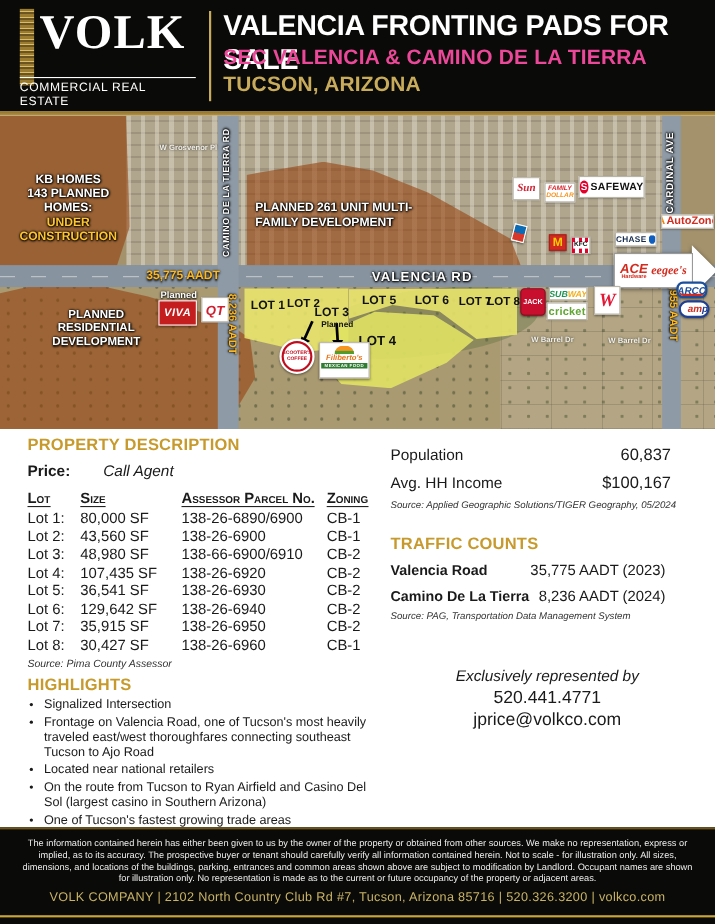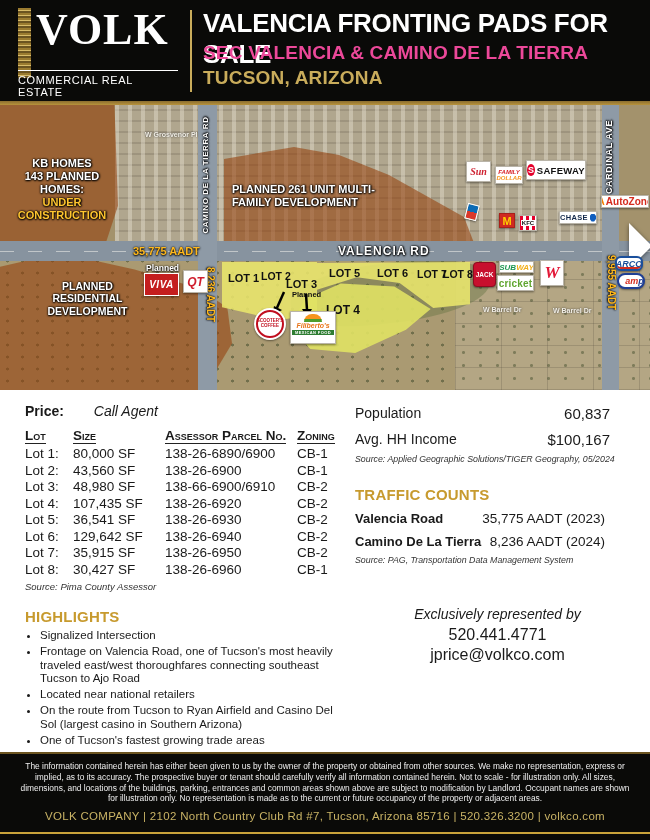--- a/index.html
+++ b/index.html
@@ -106,21 +106,21 @@
   .right-col { position:absolute; left:355px; top:6px; width:285px; }
   .price-row { margin-top:7px; font-size:14px; color:#1a1a1a; }
   .price-row .lbl { font-weight:bold; }
   .price-row .val { font-style:italic; margin-left:26px; }
   .lot-table { margin-top:9px; font-size:13.5px; color:#1a1a1a; }
   .lt-head { display:grid; grid-template-columns:48px 92px 132px 48px; margin-bottom:3px; }
   .lt-head span { font-variant:small-caps; font-weight:bold; }
   .lt-head span i { font-style:normal; border-bottom:1.6px solid #222; }
   .lt-row { display:grid; grid-template-columns:48px 92px 132px 48px; line-height:16.5px; }
   .src { font-size:9.5px; font-style:italic; color:#333; margin-top:3px; }
-  .hl-h { margin-top:16px; }
+  .hl-h { margin-top:5px; }
   .hl-list { margin-top:4px; padding-left:15px; font-size:11.5px; color:#1a1a1a; }
   .hl-list li { line-height:13.5px; margin-bottom:2.5px; }
   .demo-row { display:flex; justify-content:space-between; width:255px; margin-top:9px; font-size:14px; color:#1a1a1a; }
   .demo-row .v { font-size:15px; }
   .right-col .src { margin-top:6px; font-size:8.8px; }
   .traffic-h { margin-top:22px; }
   .traf-row { display:flex; justify-content:space-between; width:250px; margin-top:8px; font-size:13px; color:#1a1a1a; font-weight:bold; }
   .traf-row .v { font-weight:normal; font-size:13.5px; }
   .contact { position:absolute; left:0; top:210px; width:285px; text-align:center; color:#1a1a1a; }
   .contact .tag { font-style:italic; font-size:14px; }
@@ -239,20 +239,27 @@
     </div>
   <div class="tile chase" style="left:559px;top:106px;width:38px;height:13px;">
     <span class="t">CHASE</span>
     <span class="oct"></span>
   </div>
   <div class="tile" style="left:601px;top:90px;width:48px;height:13px;">
     <span class="az"><b>A</b><span>AutoZone</span></span>
   </div>
   <div class="big-arrow">
     <span class="head"></span>
+    <span class="body">
+      <span class="ace-wrap">
+        <span class="ace-t">ACE</span>
+        <span class="ace-s">Hardware</span>
+      </span>
+      <span class="eeg">eegee's</span>
+    </span>
   </div>
   <div class="tile jack" style="left:473px;top:157px;width:23px;height:25px;">
       <span>JACK</span>
     </div>
   <div class="tile subway" style="left:499px;top:156px;width:35px;height:12px;">
     <span class="g">SUB</span>
       <span class="y">WAY</span>
   </div>
   <div class="tile cricket" style="left:497px;top:170px;width:37px;height:16px;">
       <span>cricket</span>
@@ -276,20 +283,21 @@
   <div class="tile fili" style="left:290px;top:206px;width:46px;height:33px;">
     <span class="taco"></span>
     <span class="name">Filiberto's</span>
     <span class="sub">MEXICAN FOOD</span>
   </div>
 </div>
 
 <div class="content">
 
   <div class="left-col">
+    <div class="gold-h">PROPERTY DESCRIPTION</div>
     <div class="price-row">
       <span class="lbl">Price:</span>
       <span class="val">Call Agent</span>
     </div>
     <div class="lot-table">
       <div class="lt-head">
         <span><i>Lot</i></span>
         <span><i>Size</i></span>
         <span><i>Assessor Parcel No.</i></span>
         <span><i>Zoning</i></span>

